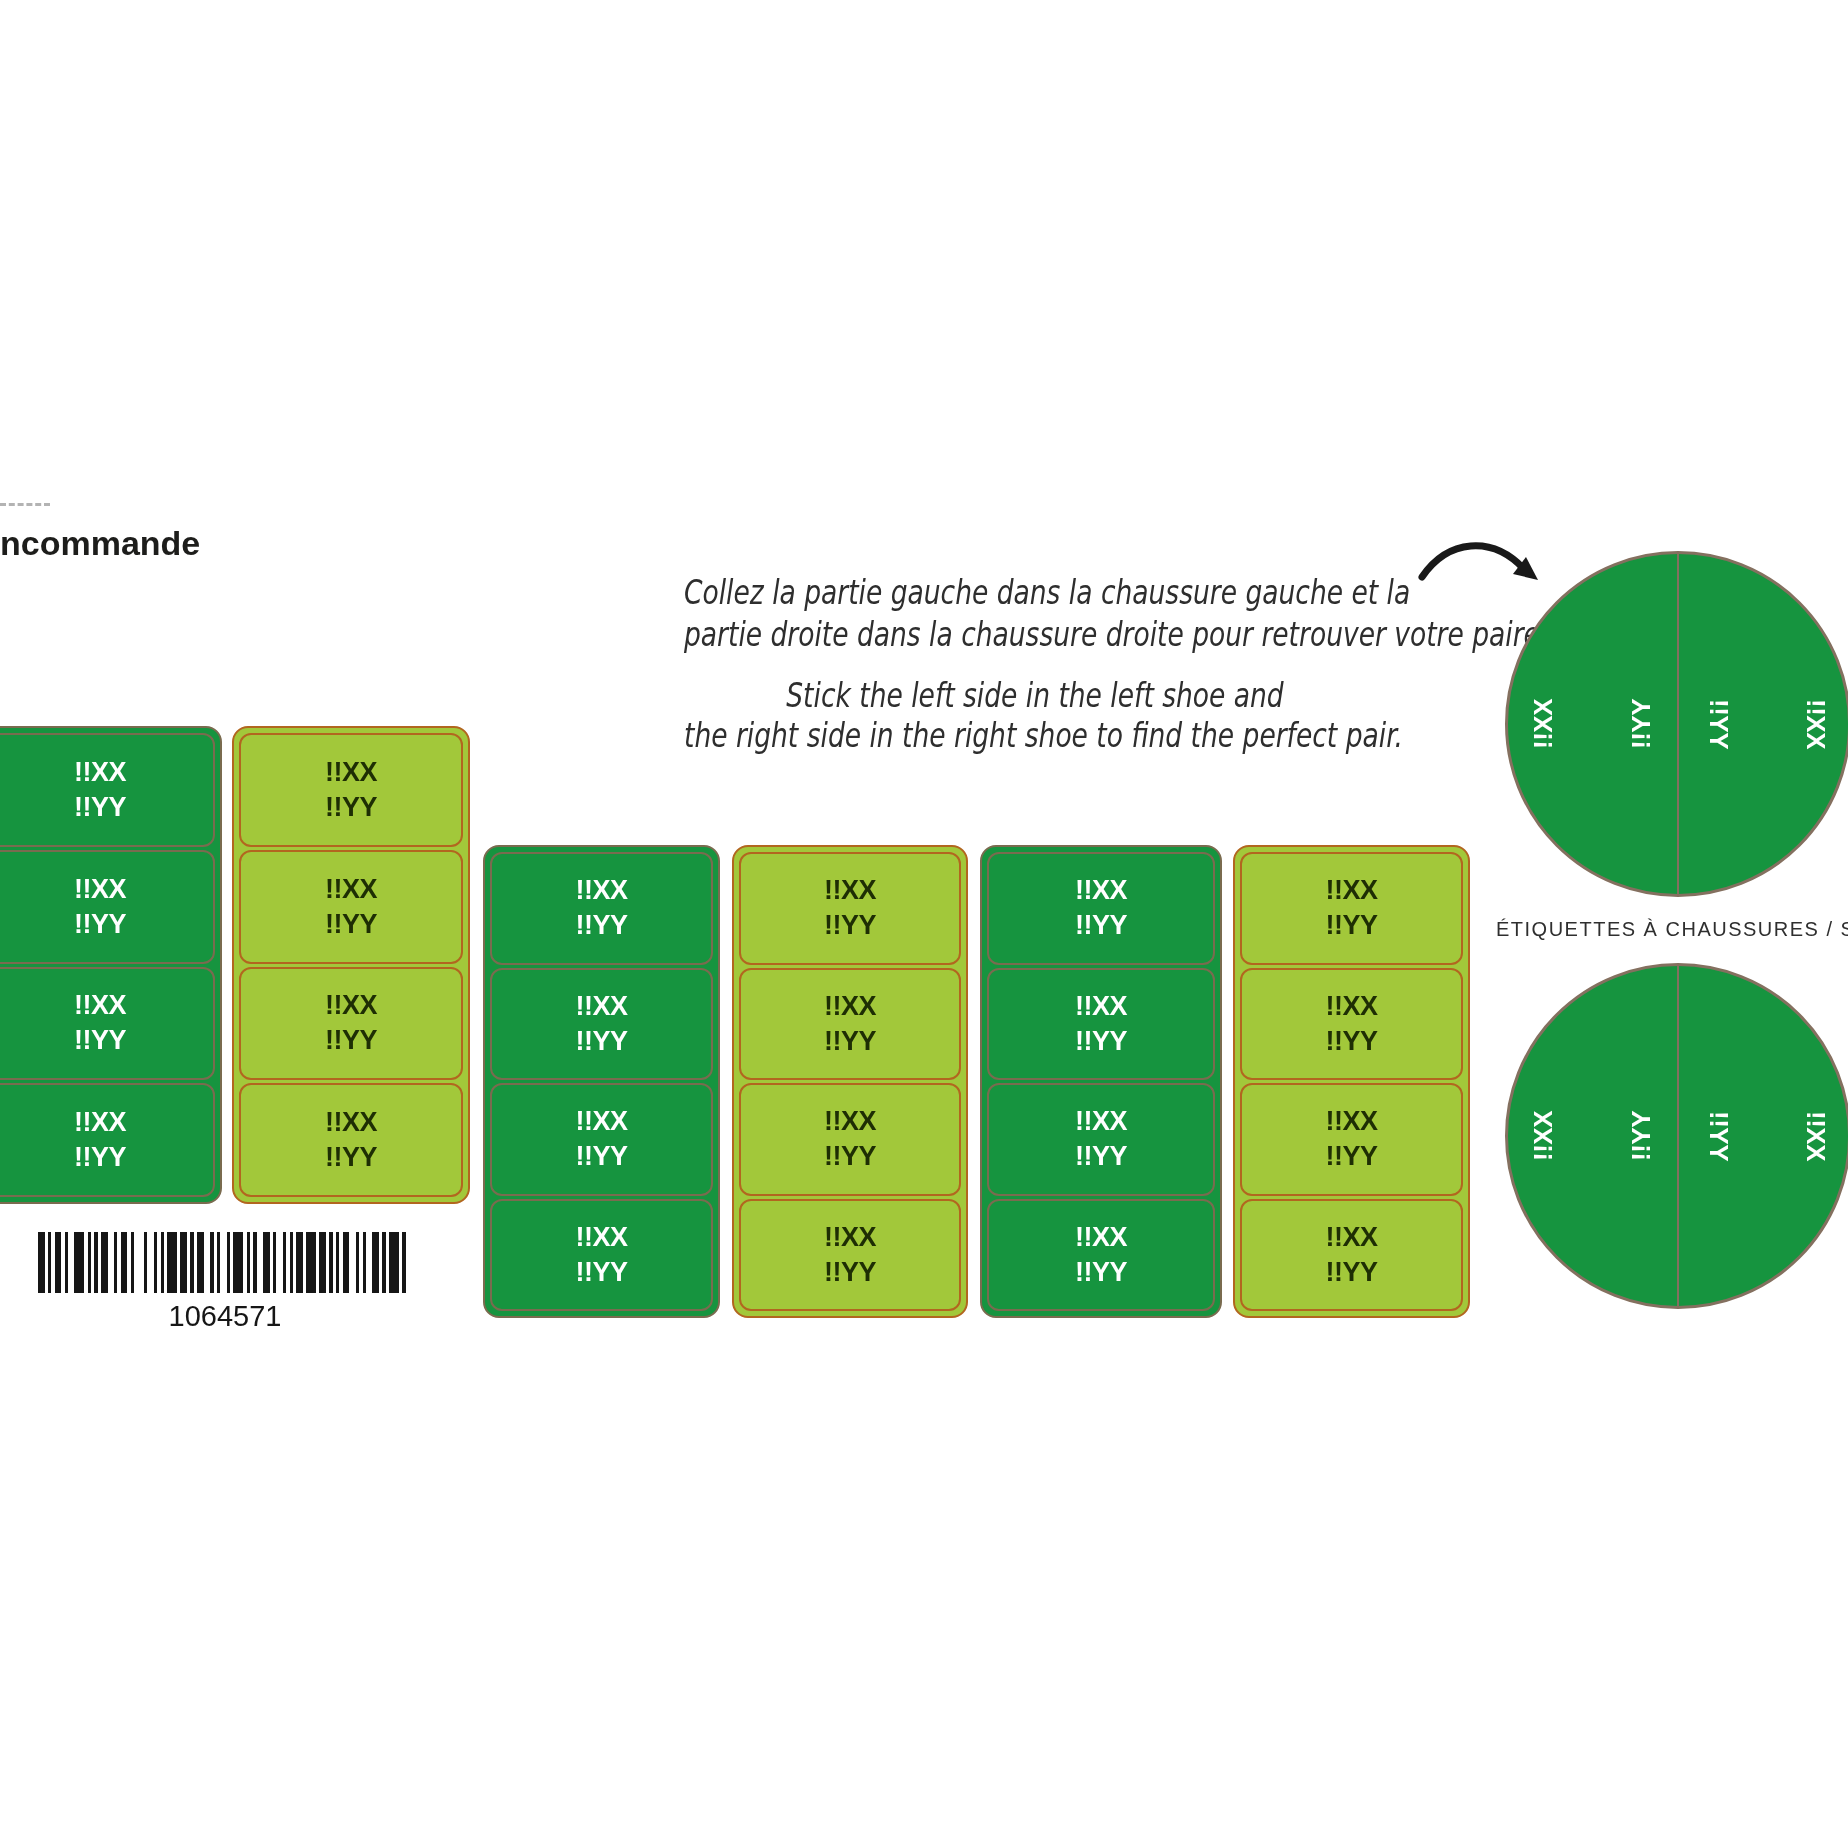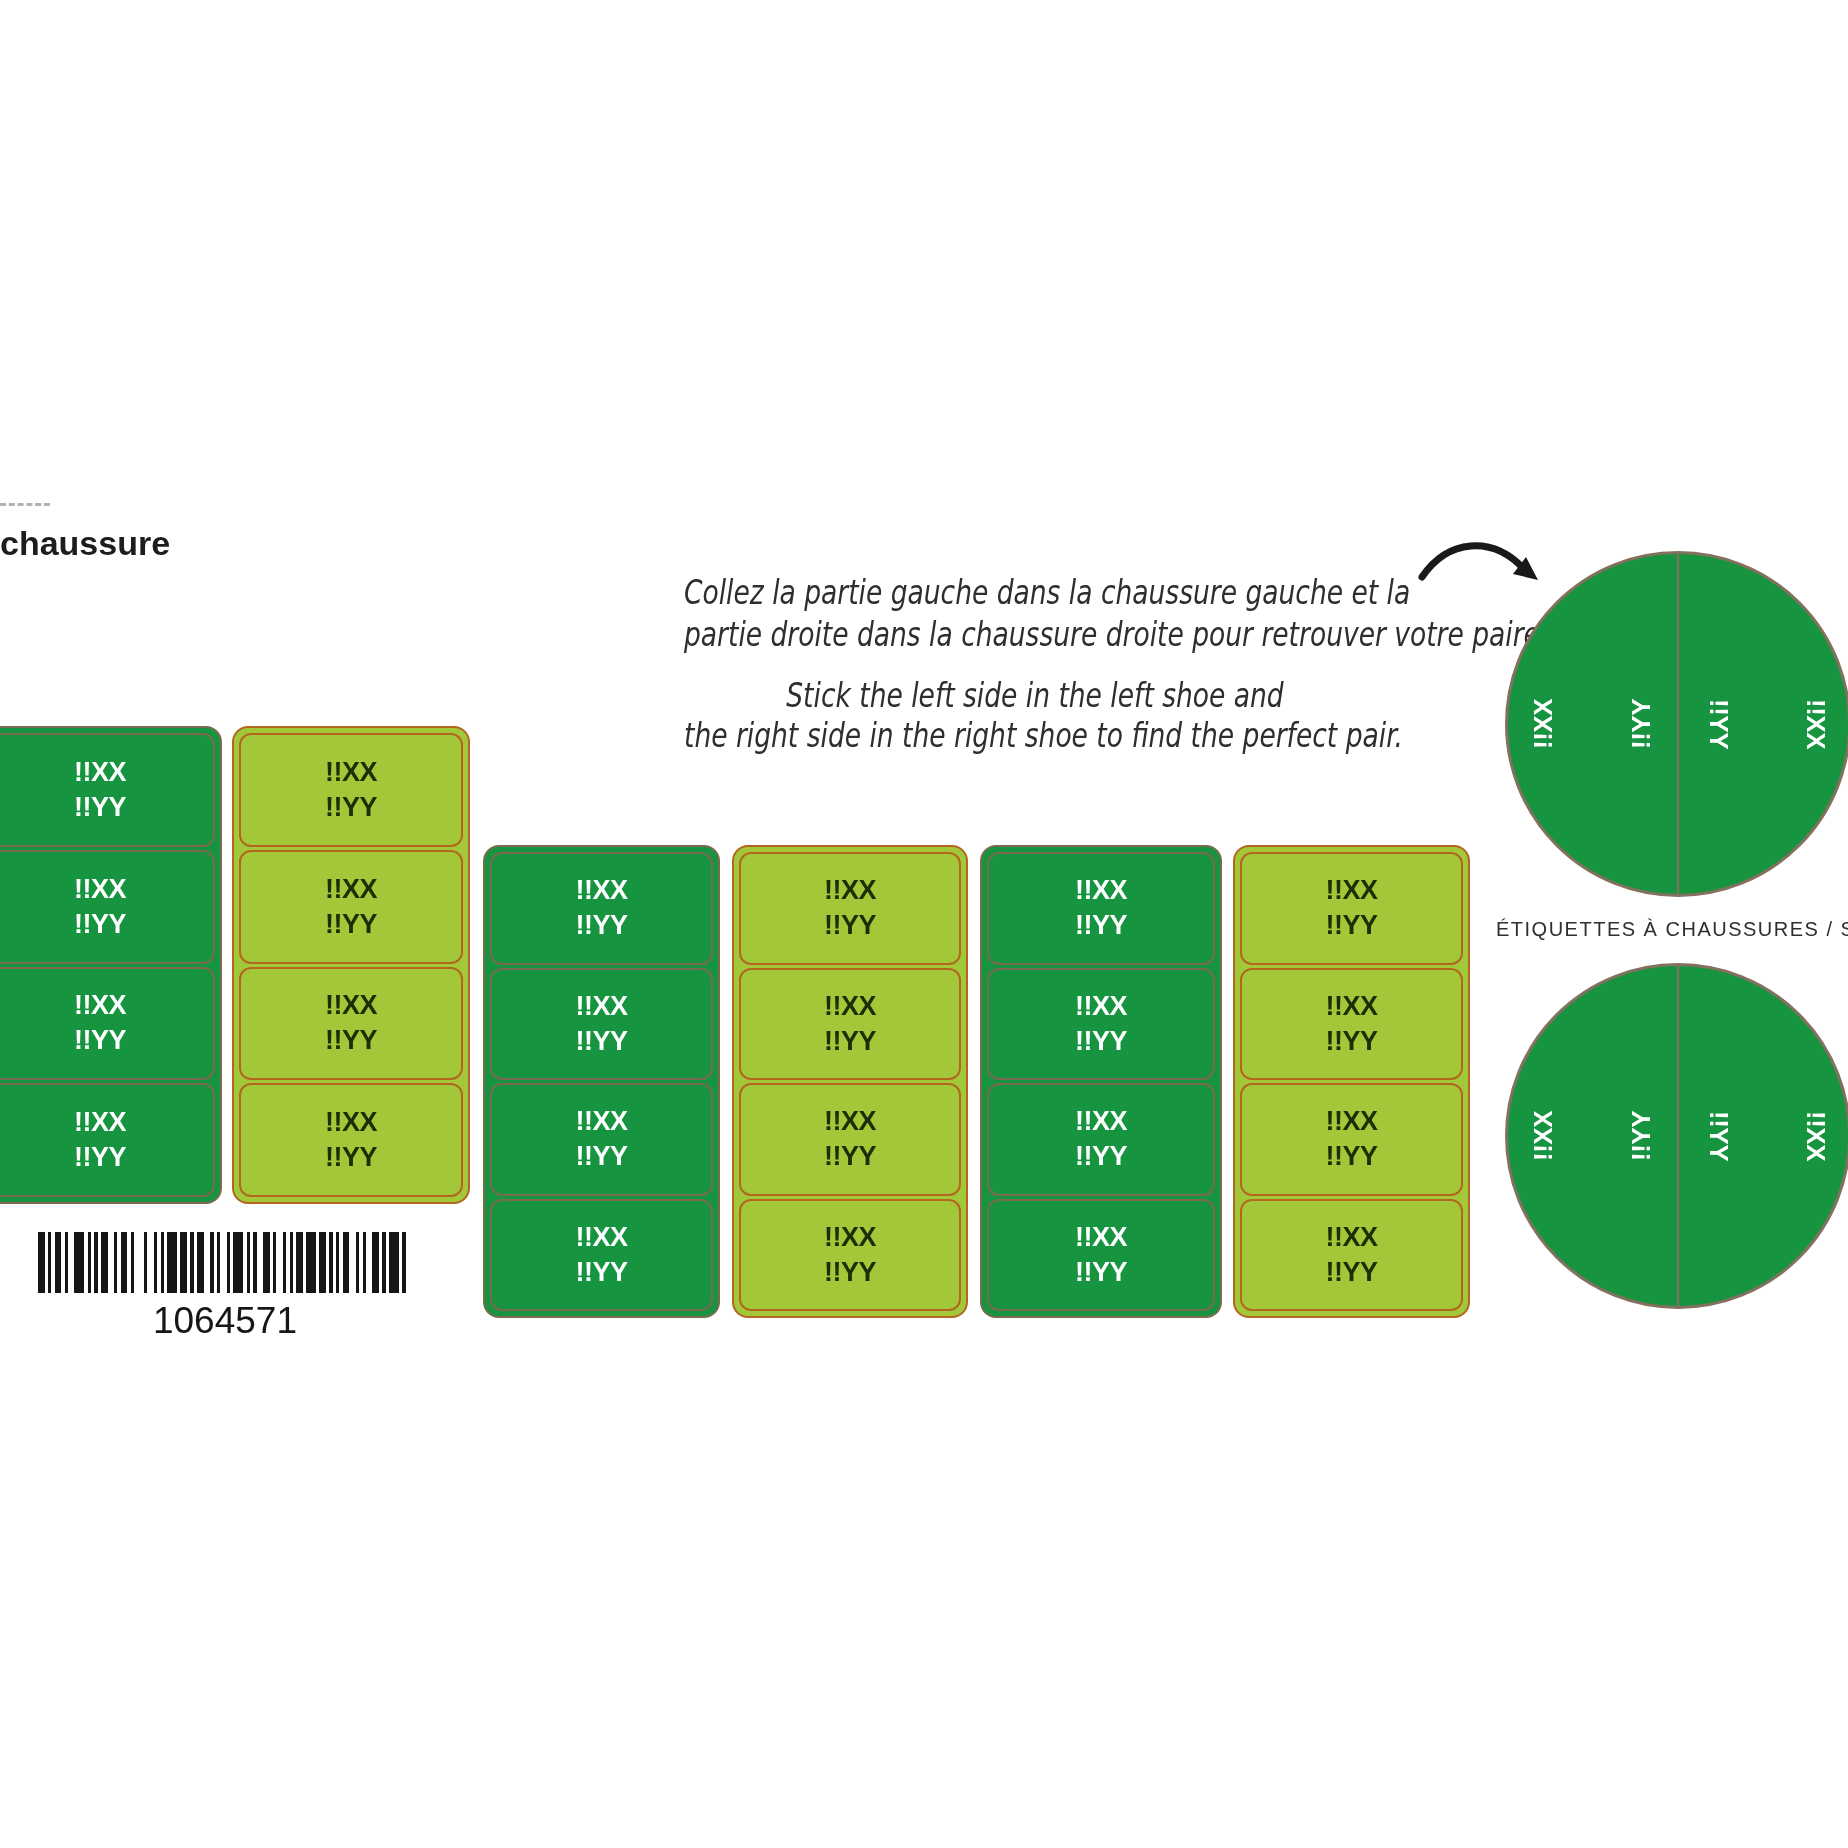--- a/index.html
+++ b/index.html
@@ -97,31 +97,31 @@
 
   
   .barcode{
     position:absolute;left:38px;top:1232px;width:374px;height:61px;
     display:flex;align-items:stretch;
   }
   .barcode .bar{background:#161616;}
   .barcode .space{background:transparent;}
   .barcode-number{
     position:absolute;left:38px;top:1300px;width:374px;
-    text-align:center;font-size:37px;color:#161616;
+    text-align:center;font-size:29px;color:#161616;
   }
 </style>
 </head>
 <body>
 
 <div id="canvas" style="--dark-green: #16943f; --light-green: #a2c83a; --dark-die: #7a6b4f; --light-die: #b2661f; --circle-die: #84705f; --light-text: #1e2e04; --title-color: #1d1d1b; --instr-color: #2e2e2e; --caption-color: #2f2f2f; --dash-color: #b3b3b3;">
 
   <div class="cut-dashes"></div>
 
-  <div class="order-title">chaussure</div>
+  <div class="order-title">ncommande</div>
 
   <div class="instr-line" id="fr1">Collez la partie gauche dans la chaussure gauche et la</div>
   <div class="instr-line" id="fr2">partie droite dans la chaussure droite pour retrouver votre paire.</div>
   <div class="instr-line" id="en1">Stick the left side in the left shoe and</div>
   <div class="instr-line" id="en2">the right side in the right shoe to find the perfect pair.</div>
 
   <svg class="curve-arrow" width="132" height="72" viewBox="0 0 132 72">
     <path d="M8,46 C34,8 78,4 110,38" fill="none" stroke="#191919" stroke-width="7" stroke-linecap="round"></path>
     <polygon points="124,49 99,43 112,26" fill="#191919"></polygon>
   </svg>

